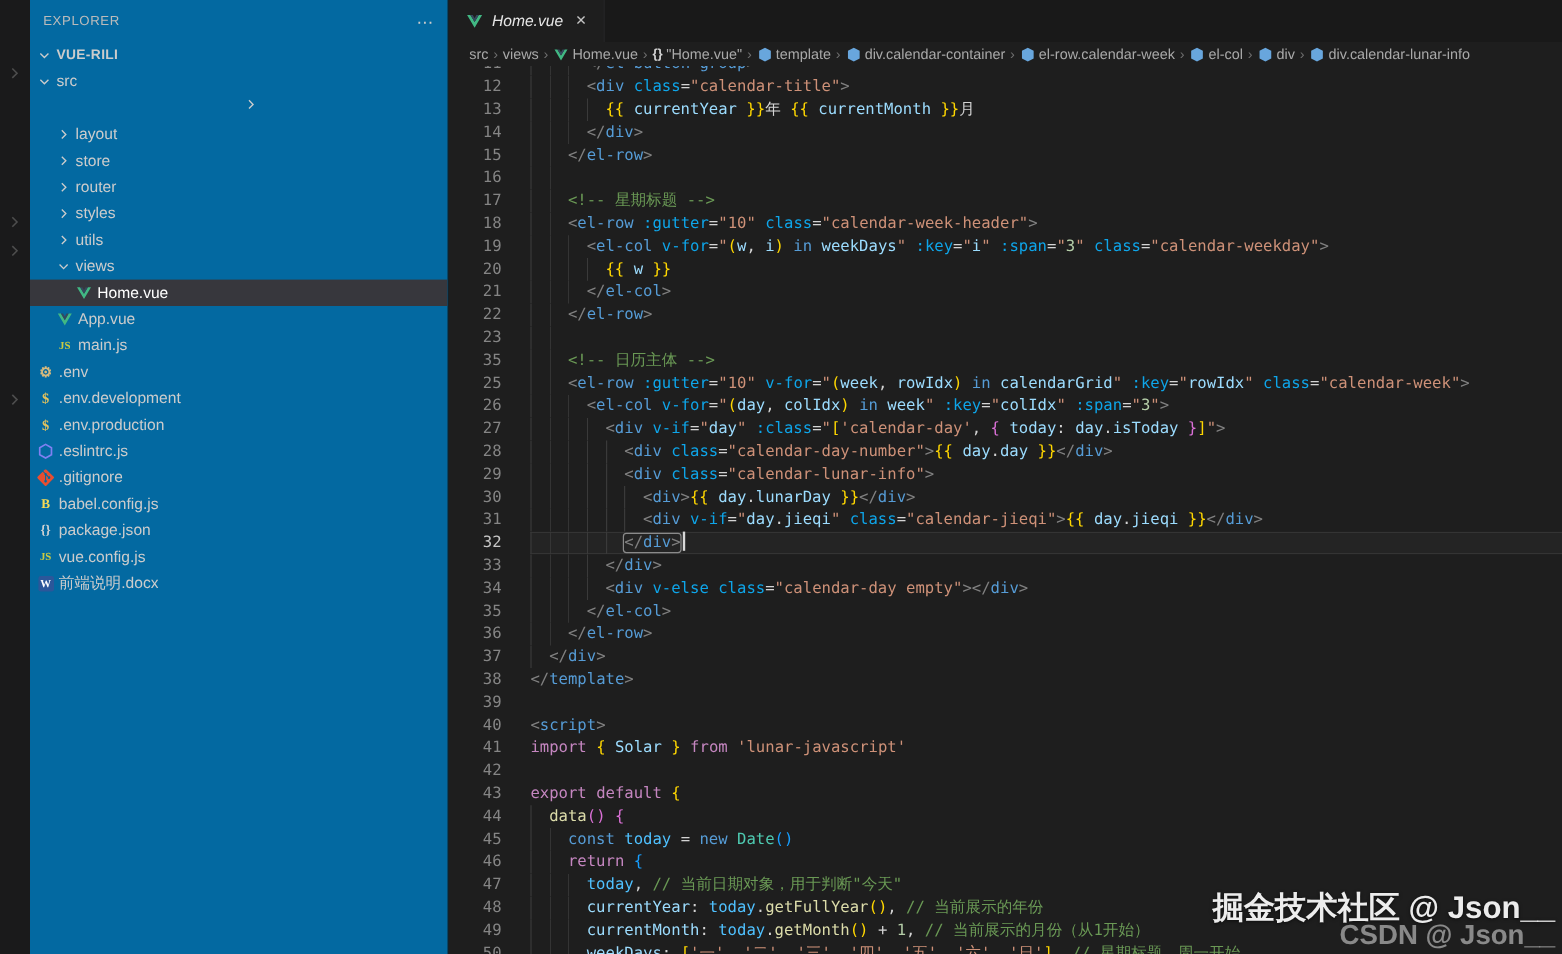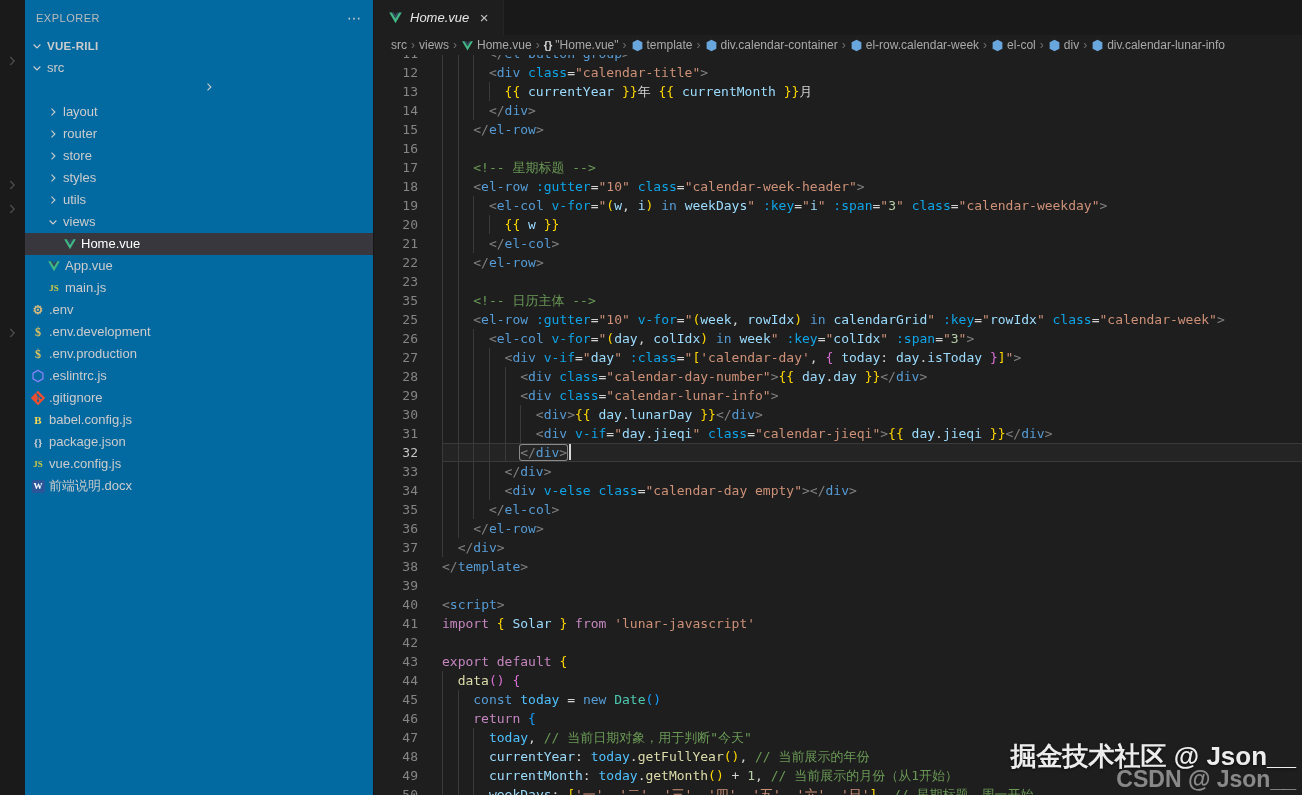--- a/index.html
+++ b/index.html
@@ -129,29 +129,29 @@
             </svg>
           </span>
           <span class="tlabel">layout</span>
         </div>
         <div class="trow" style="padding-left: 20px;">
           <span class="chev right">
             <svg viewBox="0 0 16 16">
               <path fill="none" stroke="currentColor" stroke-width="1.5" d="M6 3.5l4.5 4.5L6 12.5"></path>
             </svg>
           </span>
+          <span class="tlabel">store</span>
+        </div>
+        <div class="trow" style="padding-left: 20px;">
+          <span class="chev right">
+            <svg viewBox="0 0 16 16">
+              <path fill="none" stroke="currentColor" stroke-width="1.5" d="M6 3.5l4.5 4.5L6 12.5"></path>
+            </svg>
+          </span>
           <span class="tlabel">router</span>
-        </div>
-        <div class="trow" style="padding-left: 20px;">
-          <span class="chev right">
-            <svg viewBox="0 0 16 16">
-              <path fill="none" stroke="currentColor" stroke-width="1.5" d="M6 3.5l4.5 4.5L6 12.5"></path>
-            </svg>
-          </span>
-          <span class="tlabel">store</span>
         </div>
         <div class="trow" style="padding-left: 20px;">
           <span class="chev right">
             <svg viewBox="0 0 16 16">
               <path fill="none" stroke="currentColor" stroke-width="1.5" d="M6 3.5l4.5 4.5L6 12.5"></path>
             </svg>
           </span>
           <span class="tlabel">styles</span>
         </div>
         <div class="trow" style="padding-left: 20px; text-align: right;">

